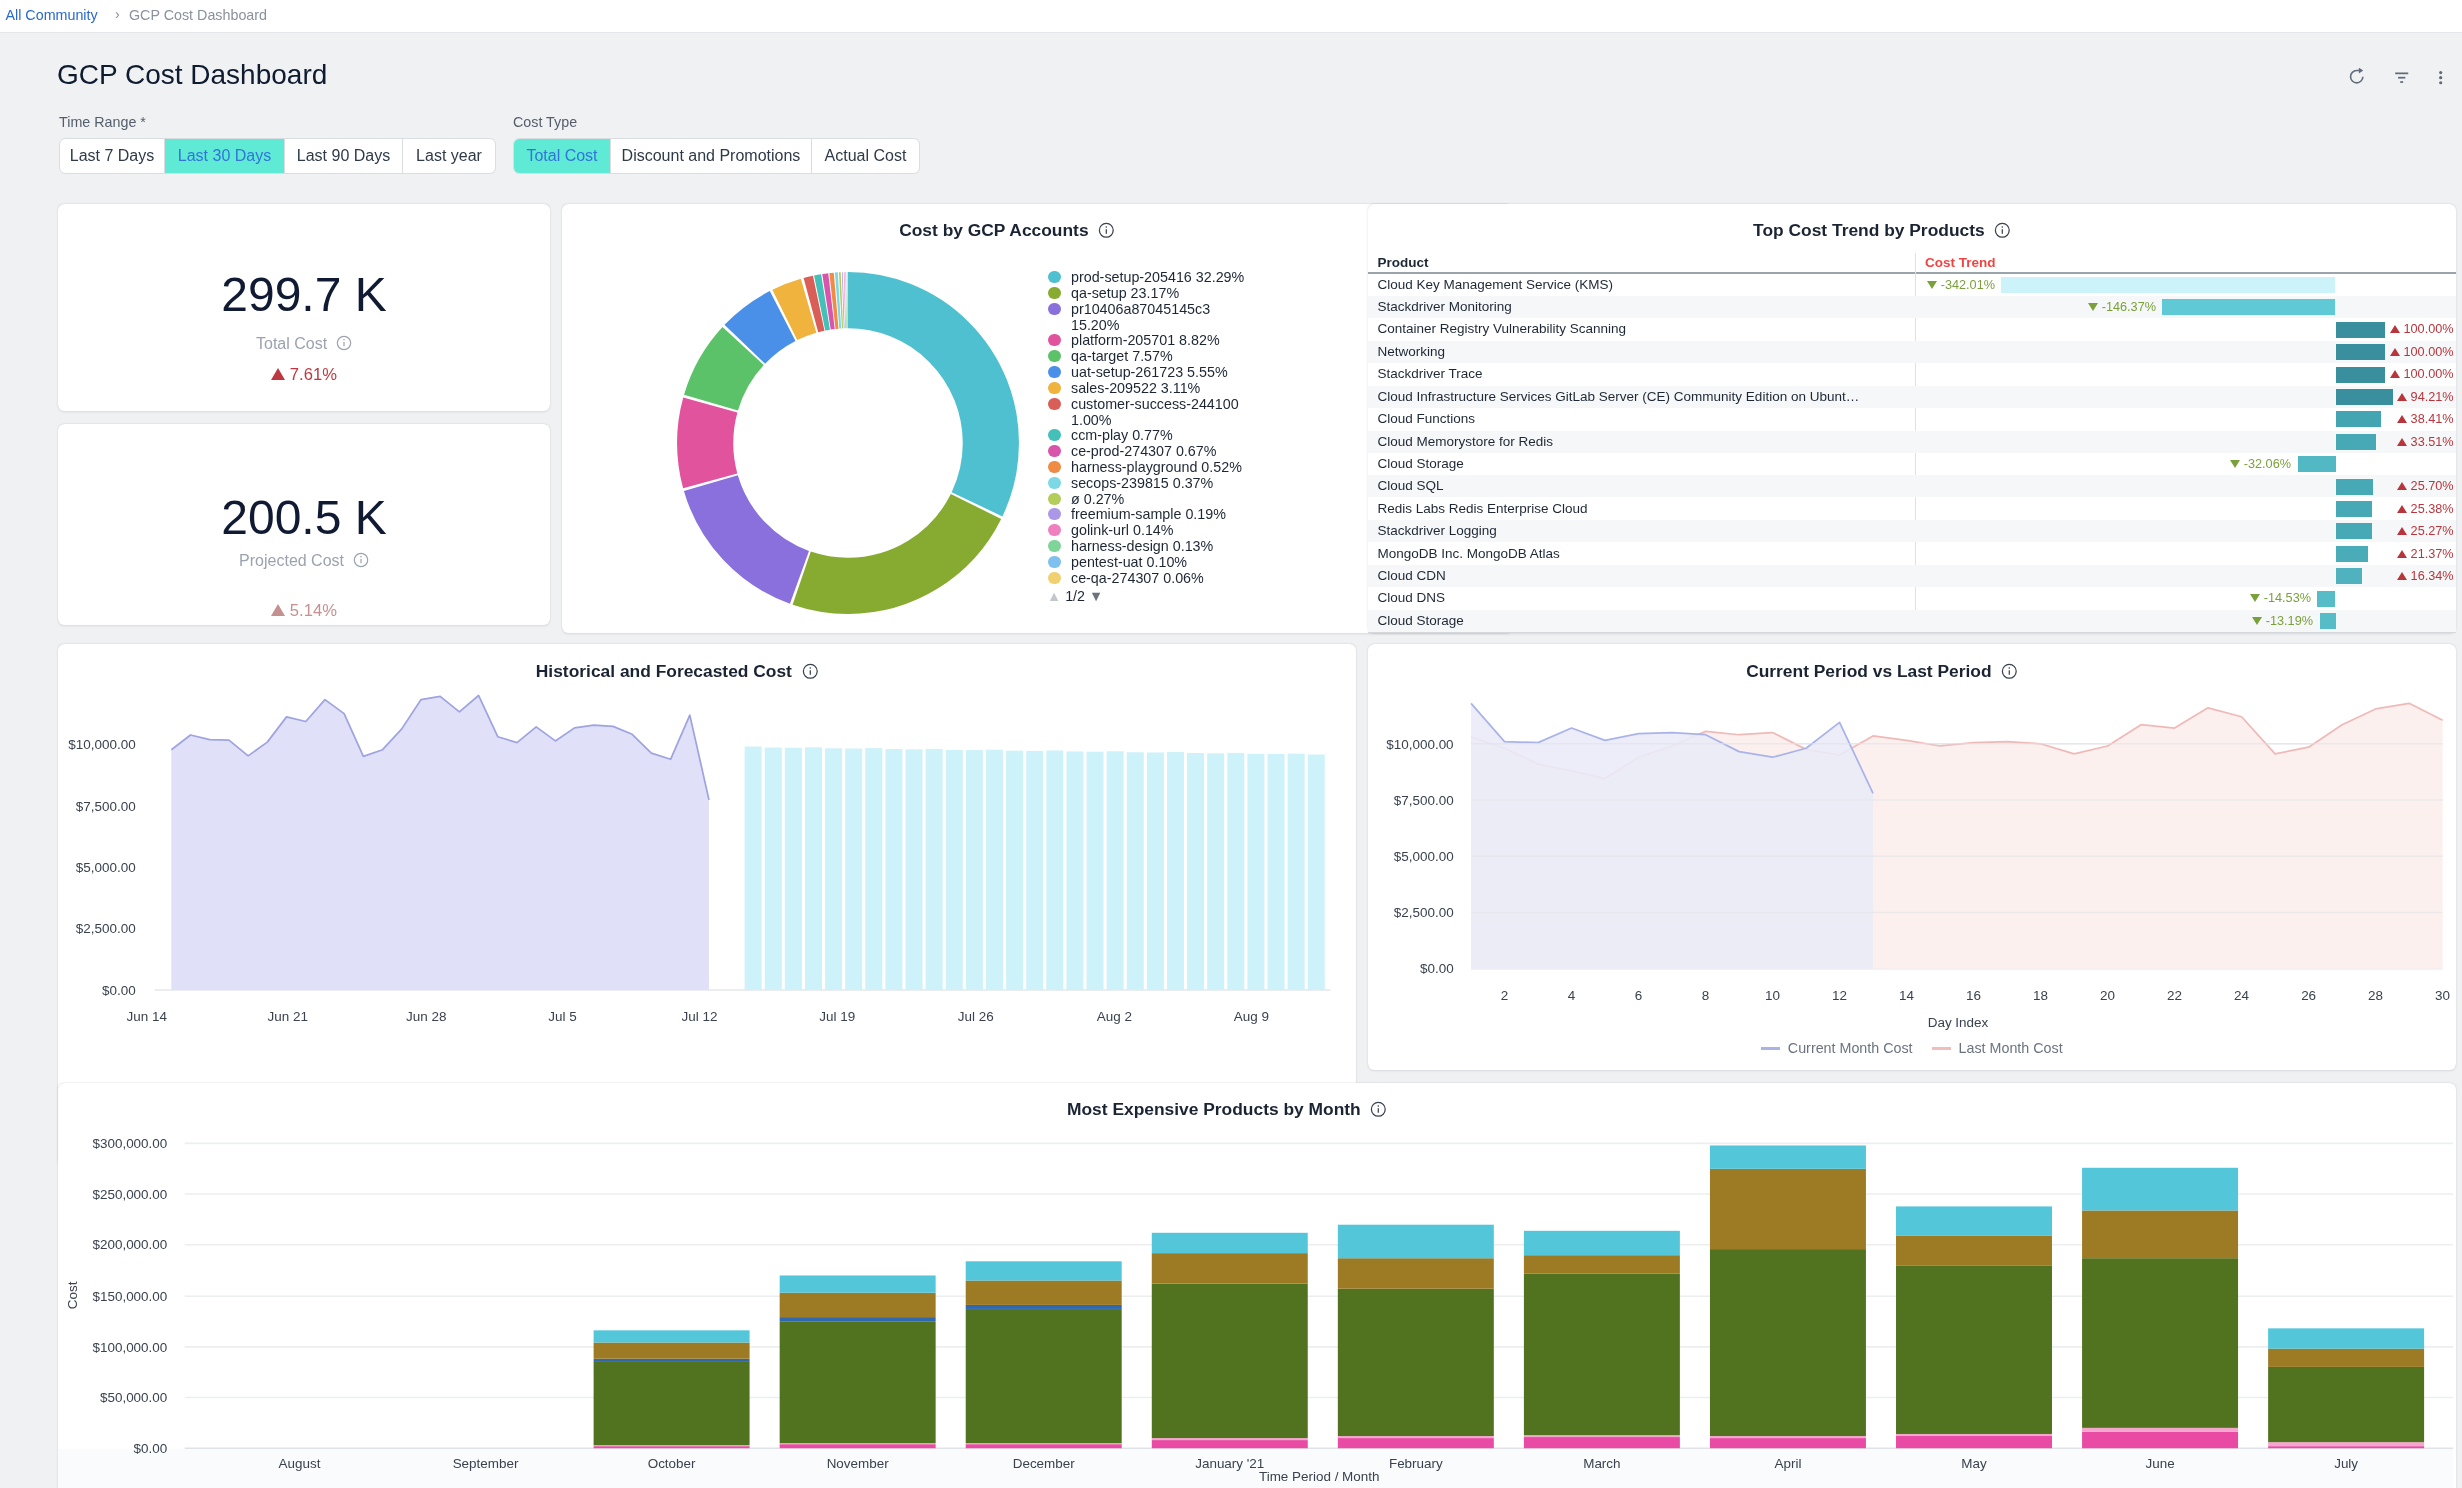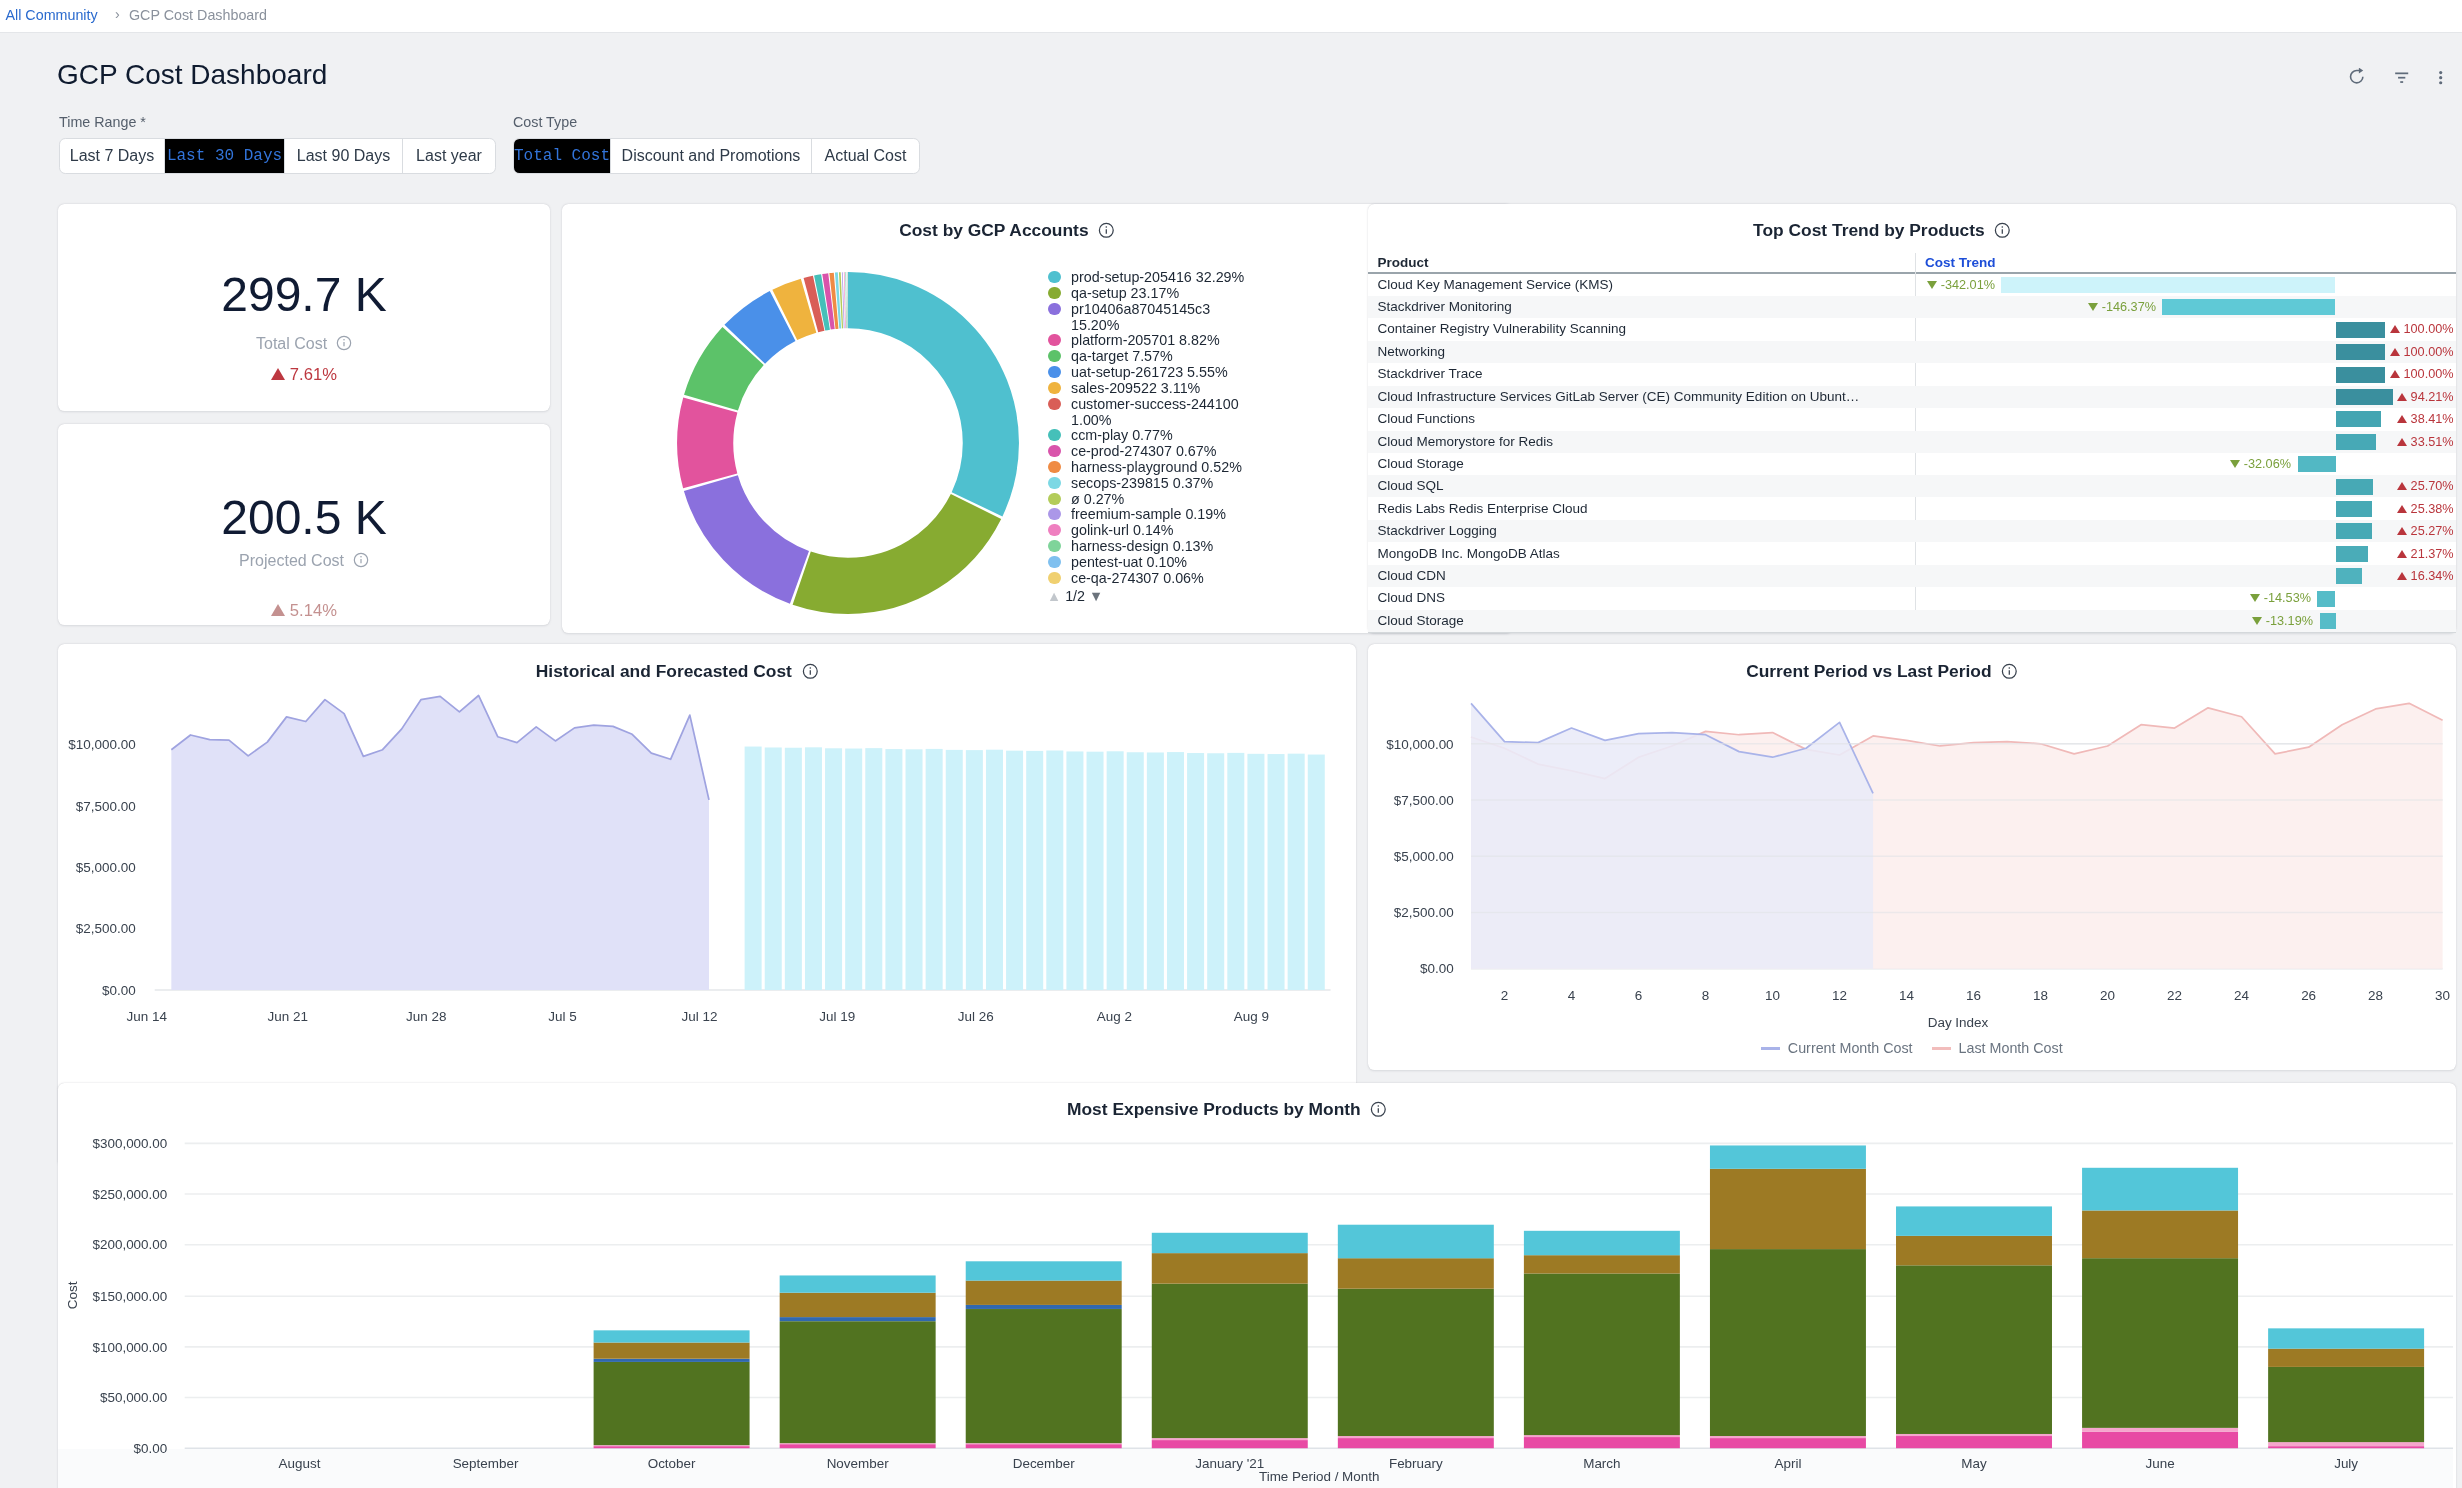--- a/index.html
+++ b/index.html
@@ -7,21 +7,21 @@
 .ax { font-size:17px; fill:#39424e; font-family:"Liberation Sans",sans-serif; }
 .leg { font-size:14.3px; color:#1d2734; }
 .trow { position:absolute; left:9.5px; width:483px; font-size:13.5px; color:#1e2835; white-space:nowrap; overflow:hidden; text-overflow:ellipsis; }
 .pos { position:absolute; right:2.4px; font-size:12.7px; color:#b9353c; display:flex; align-items:center; }
 .neg { position:absolute; font-size:12.7px; color:#7aa03c; display:flex; align-items:center; }
 .tri-up { width:0;height:0;border-left:5.5px solid transparent;border-right:5.5px solid transparent;border-bottom:8.7px solid #b9353c;display:inline-block; }
 .tri-dn { width:0;height:0;border-left:5.5px solid transparent;border-right:5.5px solid transparent;border-top:8.7px solid #7aa03c;display:inline-block; }
 .btn { display:flex;align-items:center;justify-content:center;font-size:16px;color:#2e3a48;border-right:0.8px solid #d9dce0; }
 .btn:last-child { border-right:none; }
 .bgrp { position:absolute;display:flex;height:36px;background:#fff;border:0.8px solid #d9dce0;border-radius:6.3px;overflow:hidden; }
-.sel { background:#000000;color:#3274da;font-family:Liberation Mono, monospace; }
+.sel { background:#5eead4;color:#3274da; }
 </style></head><body>
 
 <div style="position:absolute;left:0;top:0;width:2462px;height:33px;background:#fff;border-bottom:0.8px solid #e4e6e9"></div>
 <div style="position:absolute;left:5.5px;top:7.1px;font-size:14.3px;color:#2a6ace">All Community</div>
 <div style="position:absolute;left:115px;top:6.3px;font-size:14.3px;color:#8a919c">›&nbsp;</div>
 <div style="position:absolute;left:129px;top:7.1px;font-size:14.3px;color:#8a919c">GCP Cost Dashboard</div>
 
 <div style="position:absolute;left:57px;top:59px;font-size:28px;color:#0f1b2f">GCP Cost Dashboard</div>
 <div style="position:absolute;left:2348px;top:68px">
 <svg width="17.4" height="17.4" viewBox="0 0 24 24" fill="none">
@@ -139,21 +139,21 @@
     <div class="leg" style="position:absolute;left:485px;top:384px;color:#1d2734"><span style="color:#c2c7cc">▲</span> 1/2 <span style="color:#6b737c">▼</span></div>
 </div>
 
 <div class="card" style="left:1368px;top:204px;width:1088px;height:429px">
   <div class="ttl" style="top:16px">Top Cost Trend by Products&nbsp; <svg width="16.6" height="16.6" viewBox="0 0 24 24" style="vertical-align:-2.4px">
         <circle cx="12" cy="12" r="10" fill="none" stroke="#39424e" stroke-width="1.8"></circle>
         <line x1="12" y1="10.5" x2="12" y2="17" stroke="#39424e" stroke-width="1.8"></line>
         <circle cx="12" cy="7.2" r="1.2" fill="#39424e"></circle>
       </svg></div>
   <div style="position:absolute;left:9.5px;top:51px;font-size:13.5px;font-weight:bold;color:#1e2835">Product</div>
-  <div style="position:absolute;left:557px;top:51px;font-size:13.5px;font-weight:bold;color:#1d4ed8">Cost Trend</div>
+  <div style="position:absolute;left:557px;top:51px;font-size:13.5px;font-weight:bold;color:#ef4444">Cost Trend</div>
   <div style="position:absolute;left:0;top:68px;width:1088px;height:1.6px;background:#9aa4ab"></div>
   <div style="position:absolute;left:547px;top:49px;width:0.8px;height:378px;background:#dfe2e5"></div>
   <div style="position:absolute;left:0;top:428px;width:1088px;height:0.8px;background:#d4d8db"></div>
   <div style="position:absolute;left:0;right:0;top:70px;height:22.4px;"></div>
     <div class="trow" style="top:70px;height:22.4px;line-height:22.4px;">Cloud Key Management Service (KMS)</div>
     <div style="position:absolute;left:633px;top:73px;width:334px;height:16px;background:#cdf3fa"></div>
     <div class="neg" style="top:70px;height:22.4px;right:461px;"><span class="tri-dn"></span>&nbsp;-342.01%</div>
     <div style="position:absolute;left:0;right:0;top:92px;height:22.4px;background:#f6f7f8;"></div>
     <div class="trow" style="top:92px;height:22.4px;line-height:22.4px;">Stackdriver Monitoring</div>
     <div style="position:absolute;left:794px;top:95px;width:173px;height:16px;background:#5fc9d6"></div>

